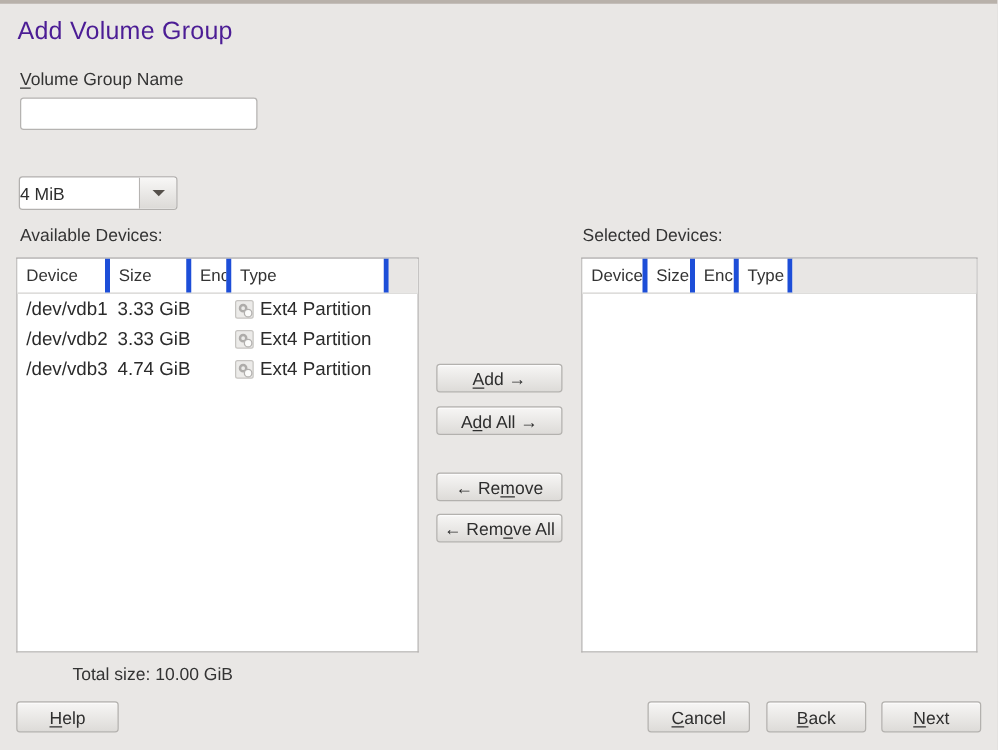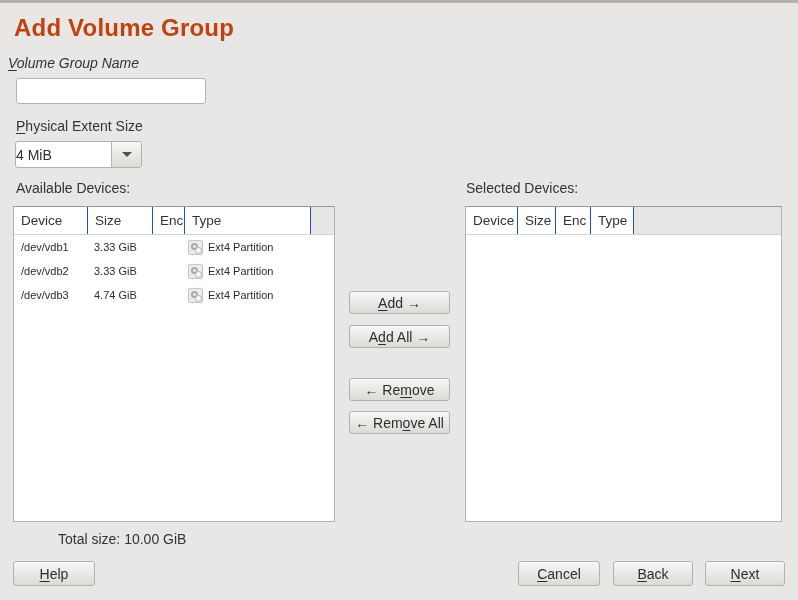--- a/index.html
+++ b/index.html
@@ -13,21 +13,21 @@
     background:#e9e7e5;
     overflow:hidden;
     color:#3a3a3a;
   }
   .top-strip{
     position:absolute;left:0;top:0;width:798px;height:3px;
     background:#b8b1aa;
   }
   .page-title{
     position:absolute;left:14px;top:14px;
-    font-size:24px;font-weight:700;color:#c2410c;
+    font-size:20px;font-weight:400;color:#4c1d95;
     letter-spacing:.2px;
   }
   .field-label{
     position:absolute;
     font-size:14px;color:#343434;
   }
   .mn{ text-decoration:underline; text-decoration-thickness:1px; text-underline-offset:2px; }
 
   .text-input{
     position:absolute;left:16px;top:78px;
@@ -78,32 +78,32 @@
   .thead{
     display:flex;height:27px;
     background:#ffffff;
     border-bottom:1px solid #d4d2d0;
     font-size:13.5px;color:#333333;
   }
   .th{
     box-sizing:border-box;
     display:flex;align-items:center;
     padding-left:7px;
-    border-right:1px solid #1d4ed8;
+    border-right:4px solid #1d4ed8;
     overflow:hidden;white-space:nowrap;
   }
   .th.filler{ flex:1; background:#e8e6e4; border-right:none; padding-left:0; }
   
   .left  .w-device{width:74px;} .left  .w-size{width:65px;} .left  .w-enc{width:32px;} .left  .w-type{width:126px;}
   
   .right .w-device{width:52px;} .right .w-size{width:38px;} .right .w-enc{width:35px;} .right .w-type{width:43px;}
 
   .trow{
     display:flex;height:24px;align-items:center;
-    font-size:11px;color:#2b2b2b;white-space:nowrap;
+    font-size:15px;color:#2b2b2b;white-space:nowrap;
   }
   .td{ box-sizing:border-box; overflow:hidden; }
   .td.device{ padding-left:7px; }
   .td.size{ padding-left:6px; }
   .td.type{ display:flex;align-items:center;gap:5px;padding-left:3px; flex:1; }
 
   .part-icon{
     position:relative;
     width:15px;height:15px;flex:0 0 15px;
     background:#ecebe9;
@@ -144,24 +144,23 @@
   }
 </style>
 </head>
 <body>
 
 <div class="window">
   <div class="top-strip"></div>
 
   <div class="page-title">Add Volume Group</div>
 
-  <div class="field-label" style="left:8px;top:55px;font-style:italic;"><span class="mn">V</span><span>olume Group Name</span></div>
+  <div class="field-label" style="left:16px;top:55px;"><span class="mn">V</span><span>olume Group Name</span></div>
   <input class="text-input" type="text" value="" style="">
 
-  <div class="field-label" style="left:16px;top:118px;"><span class="mn">P</span><span>hysical Extent Size</span></div>
   <div class="combo">
     <span class="combo-value">4 MiB</span>
     <span class="combo-btn">
       <span class="tri-down"></span>
     </span>
   </div>
 
   <div class="field-label" style="left:16px;top:180px;">Available Devices:</div>
   <div class="dtable left">
     <div class="thead">

